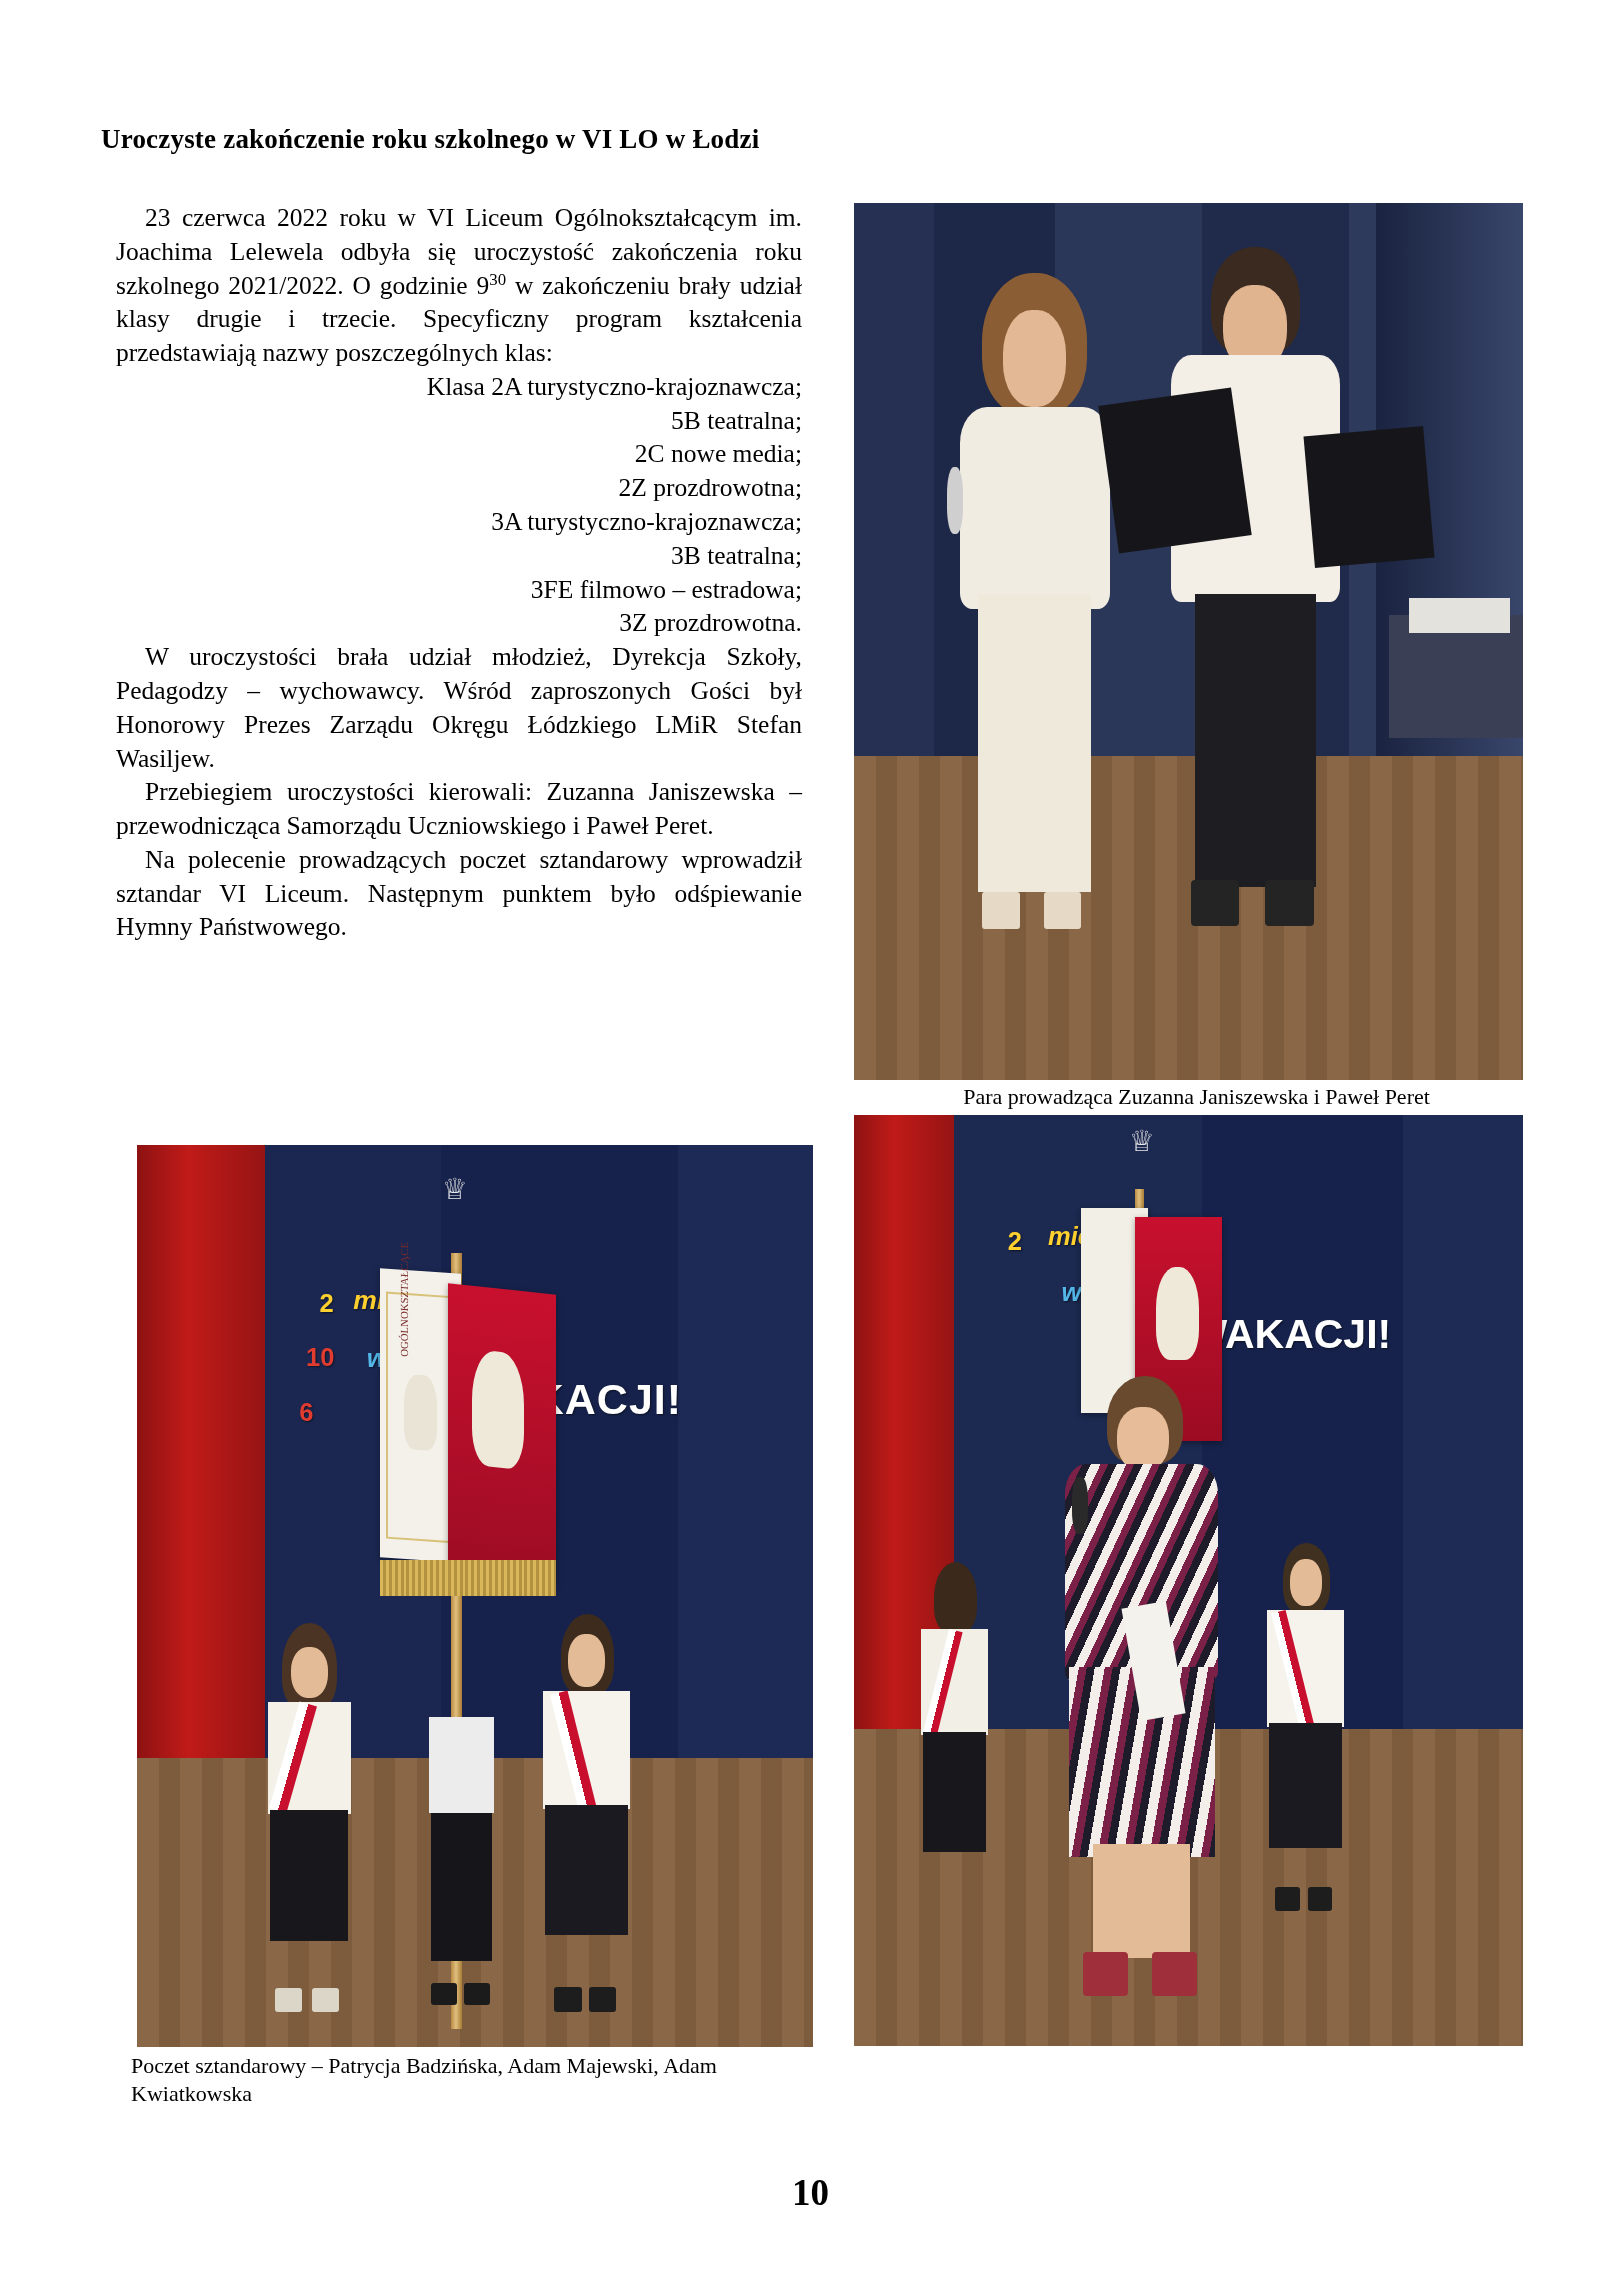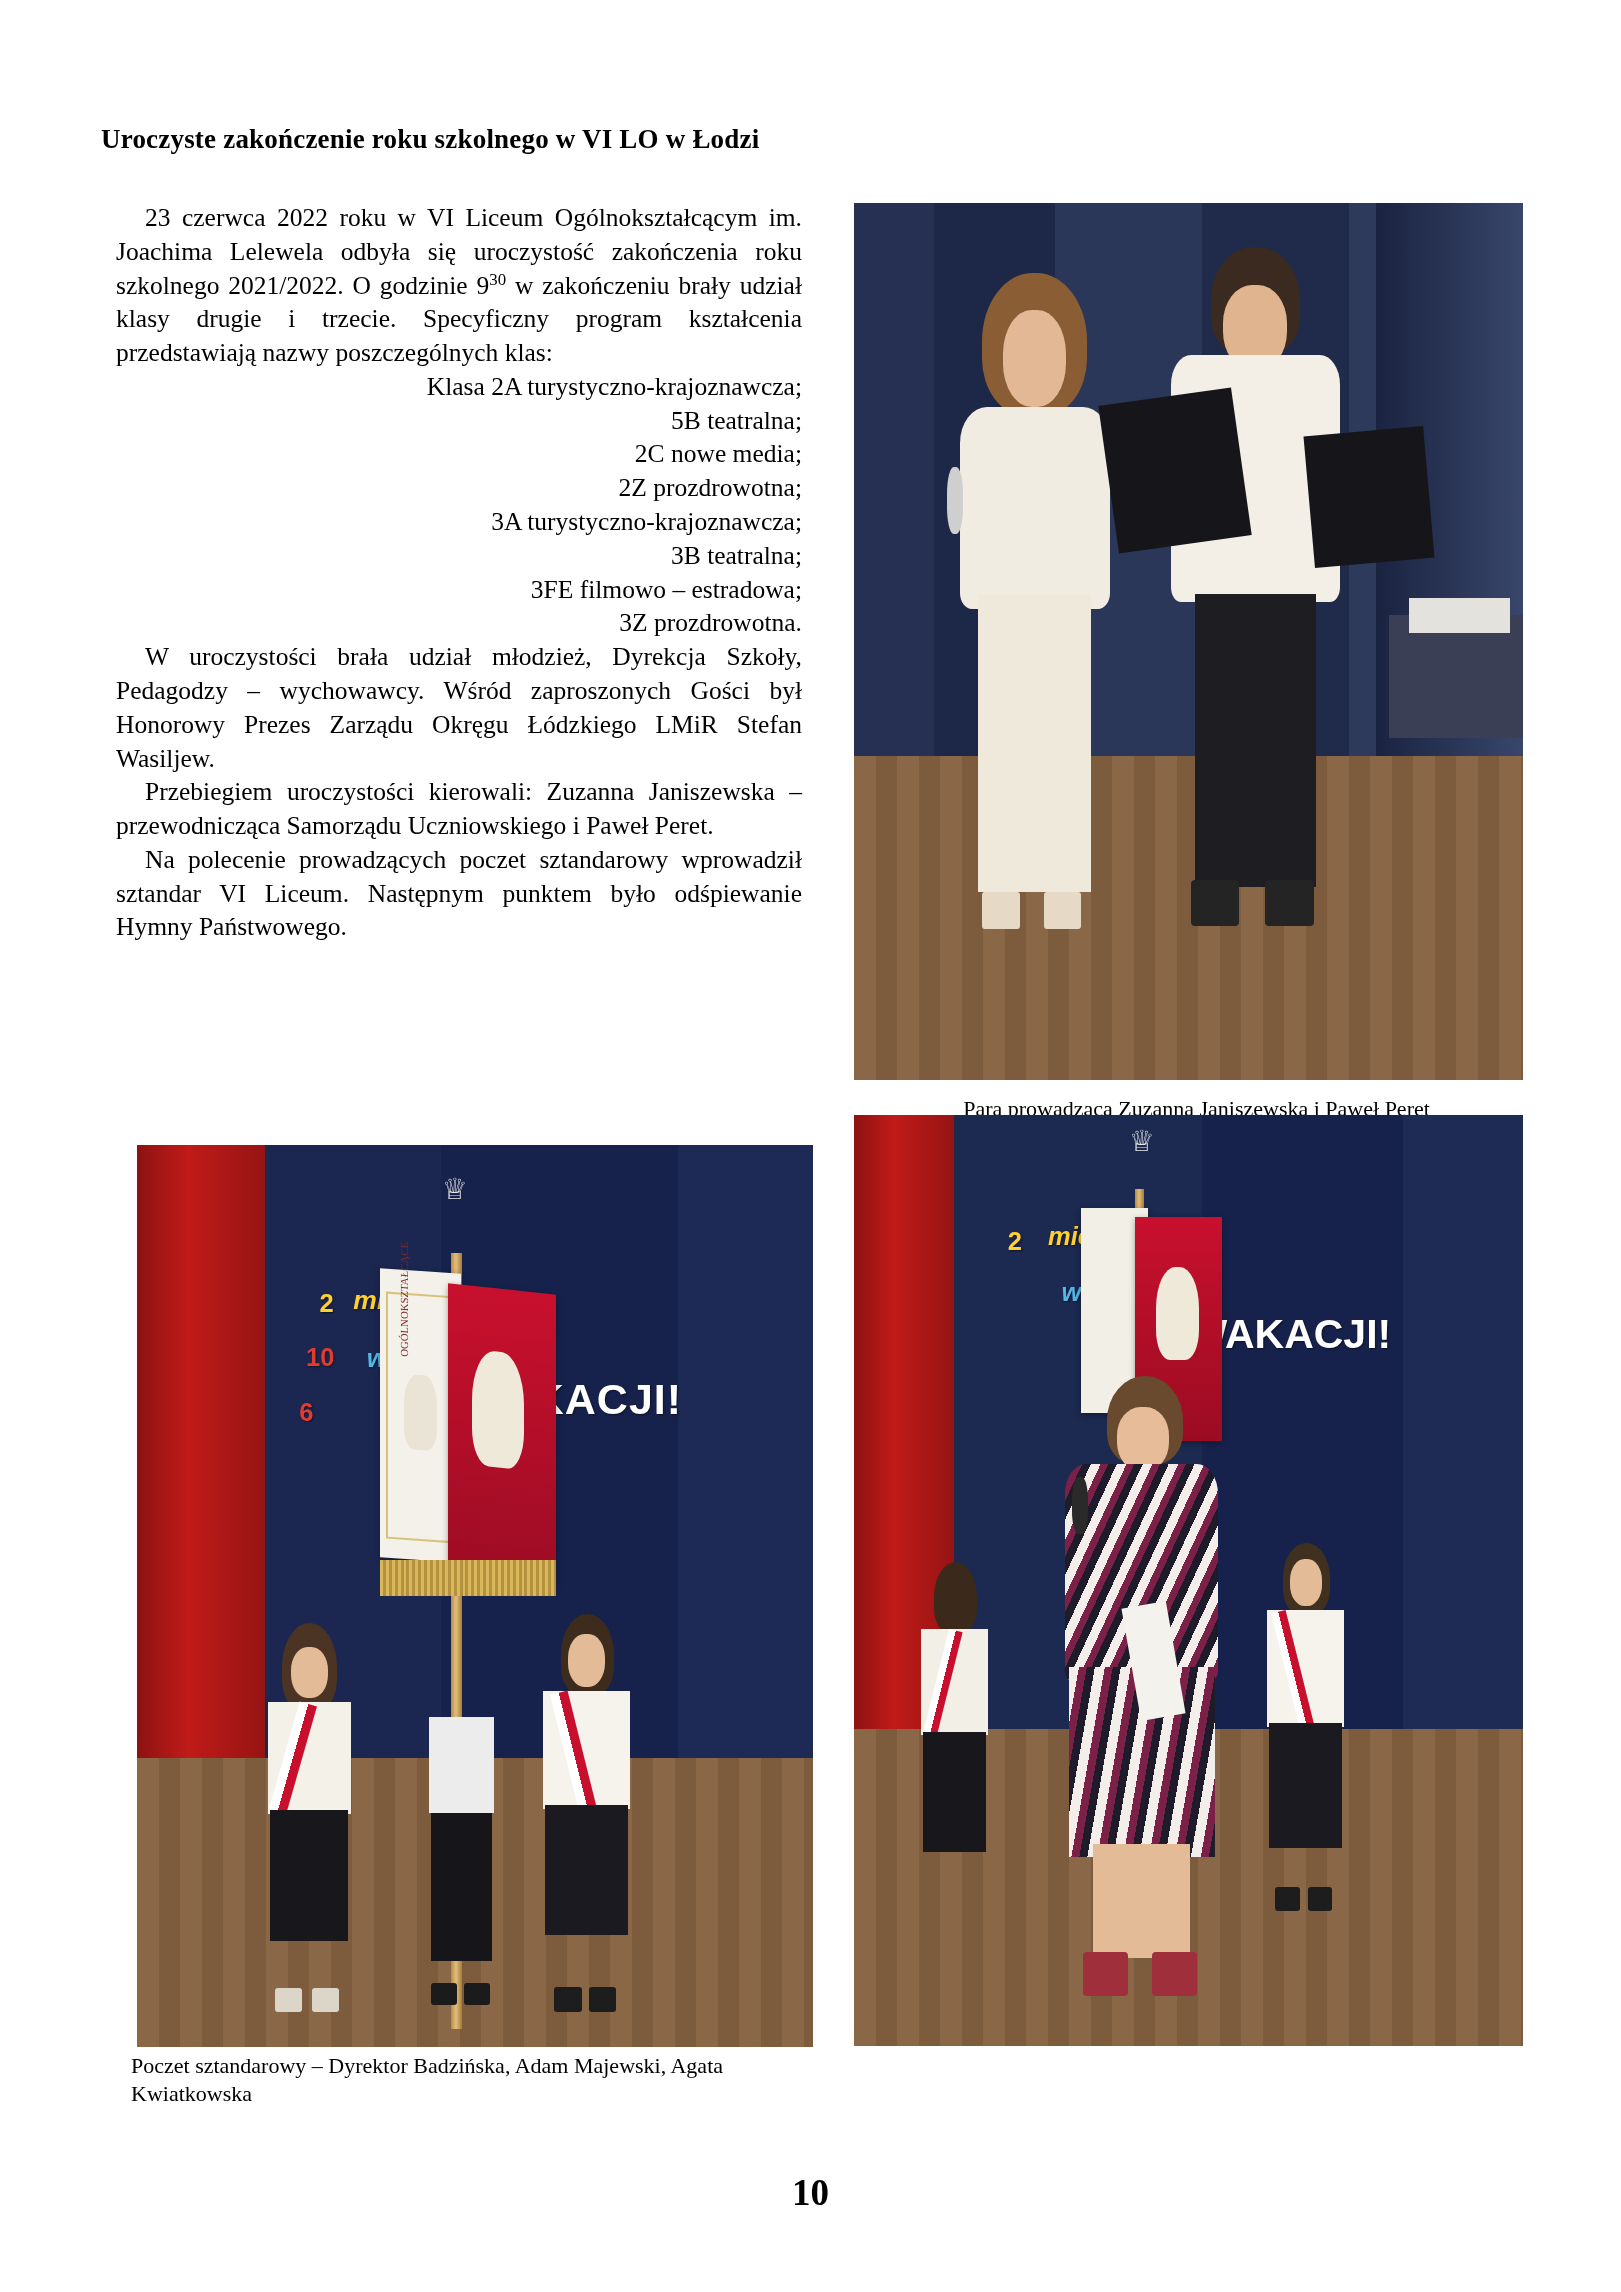--- a/index.html
+++ b/index.html
@@ -151,21 +151,21 @@
   .page-number {
     position: absolute;
     left: 0; right: 0;
     top: 2171px;
     text-align: center;
     font-size: 37px;
     font-weight: bold;
     font-family: "Liberation Serif", serif;
   }
 
-  .cap-presenters { left: 863px; top: 1083px; width: 667px; text-align: center; margin-top: 12px; }
+  .cap-presenters { left: 863px; top: 1083px; width: 667px; text-align: center; }
   .cap-colourguard { left: 131px; top: 2052px; width: 686px; }
   .cap-principal { left: 863px; top: 2052px; width: 667px; text-align: center; }
 </style>
 </head>
 <body>
 
 <div class="page">
 
   <h1 class="title">Uroczyste zakończenie roku szkolnego w VI LO w Łodzi</h1>
 
@@ -269,21 +269,21 @@
       <div style="position:absolute;left:52%;top:92%;width:24%;height:6%;background:#1d1d1d;border-radius:2.9px;"></div>
     </div>
 
     <div class="person" style="left:40%;top:56%;width:16%;height:41%;">
       <div style="position:absolute;left:20%;top:18%;width:60%;height:26%;background:#ececec;"></div>
       <div style="position:absolute;left:22%;top:44%;width:56%;height:40%;background:#15151a;"></div>
       <div style="position:absolute;left:22%;top:90%;width:24%;height:6%;background:#1b1b1b;border-radius:2.9px;"></div>
       <div style="position:absolute;left:52%;top:90%;width:24%;height:6%;background:#1b1b1b;border-radius:2.9px;"></div>
     </div>
   </div>
-  <div class="caption cap-colourguard">Poczet sztandarowy – Dyrektor Badzińska, Adam Majewski, Agata Kwiatkowska</div>
+  <div class="caption cap-colourguard">Poczet sztandarowy – Patrycja Badzińska, Adam Majewski, Adam Kwiatkowska</div>
 
   <div class="photo" id="photo-principal">
     <div style="position:absolute;left:0;top:0;width:100%;height:66%;background:linear-gradient(90deg,#16224b 0 14%,#1c2950 14% 52%,#16224b 52% 82%,#1e2b55 82% 100%);"></div>
     <div class="curtain-red" style="left:0;width:15%;bottom:34%;"></div>
     <div class="floor" style="height:34%;"></div>
 
     <div class="banner-text banner-yellow" style="left:23%;top:12%;font-size:25.5px;">2</div>
     <div class="banner-text banner-yellow" style="left:29%;top:11.5%;font-size:25.5px;font-style:italic;">miesiące</div>
     <div class="banner-text banner-blue" style="left:31%;top:17.5%;font-size:25.5px;font-style:italic;">weekendów</div>
     <div class="banner-text" style="left:50%;top:21%;font-size:41px;color:#ffffff;">WAKACJI!</div>

